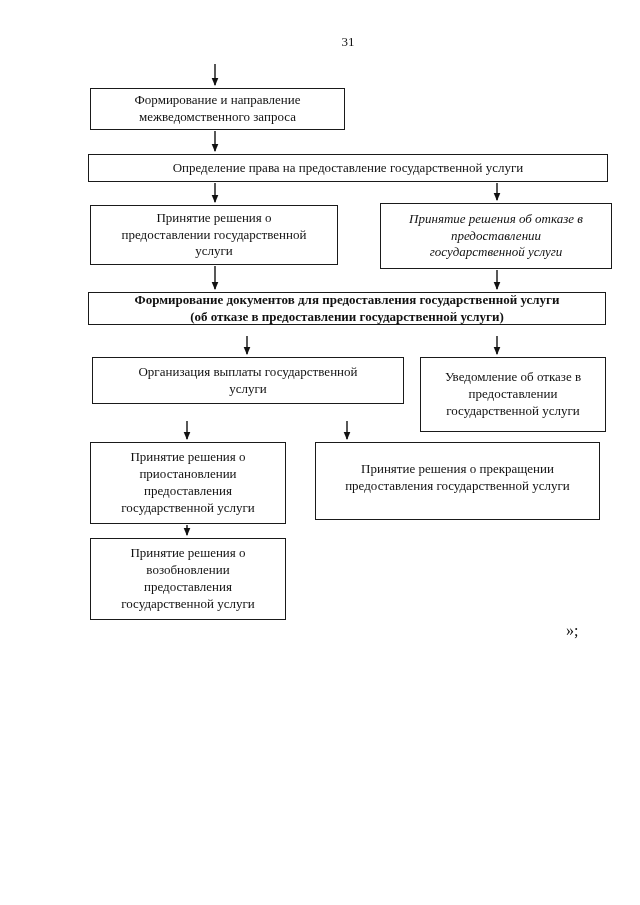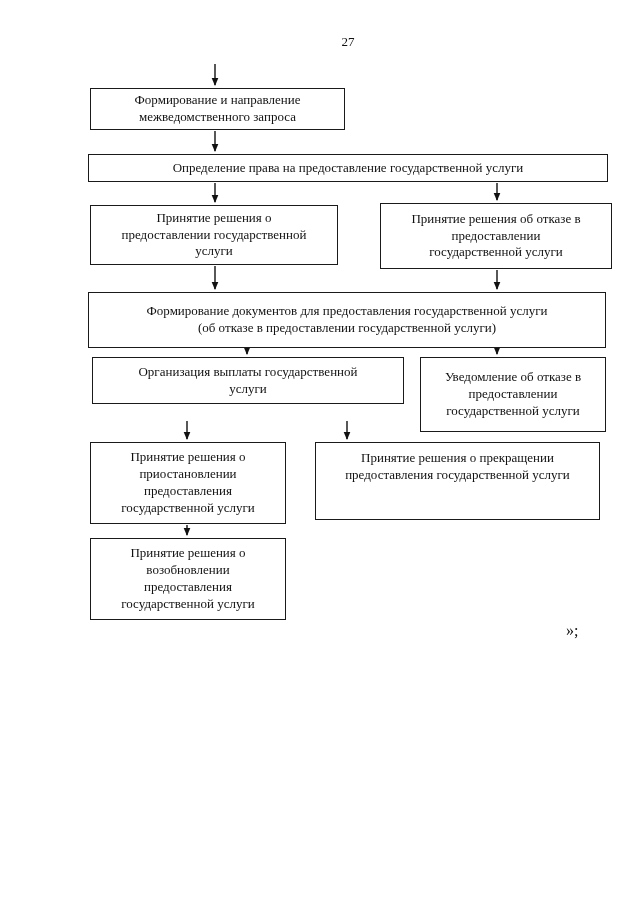--- a/index.html
+++ b/index.html
@@ -33,44 +33,44 @@
     background: #ffffff;
     display: flex;
     align-items: center;
     justify-content: center;
     text-align: center;
     font-size: 13px;
     line-height: 1.3;
     white-space: pre-line;
     padding: 2px 6px;
   }
-  .node.top-aligned { align-items: flex-start; padding-top: 7px; }
+  .node.top-aligned { align-items: flex-start; padding-top: 18px; }
   .b1  { left: 90px;  top: 88px;  width: 255px; height: 42px; }
   .b2  { left: 88px;  top: 154px; width: 520px; height: 28px; }
   .b3  { left: 90px;  top: 205px; width: 248px; height: 60px; }
-  .b4  { left: 380px; top: 203px; width: 232px; height: 66px; }
-  .b5  { left: 88px;  top: 292px; width: 518px; height: 56px; }
+  .b4  { left: 380px; top: 203px; width: 232px; height: 66px; font-style: italic; }
+  .b5  { left: 88px;  top: 292px; width: 518px; height: 33px; font-weight: bold; }
   .b6  { left: 92px;  top: 357px; width: 312px; height: 47px; }
   .b7  { left: 420px; top: 357px; width: 186px; height: 75px; }
   .b8  { left: 90px;  top: 442px; width: 196px; height: 82px; }
   .b9  { left: 315px; top: 442px; width: 285px; height: 78px; }
   .b10 { left: 90px;  top: 538px; width: 196px; height: 82px; }
   .closing-mark {
     position: absolute;
     left: 566px;
     top: 622px;
     font-size: 16px;
   }
 </style>
 </head>
 <body>
 
 <div class="canvas">
 
-  <div class="page-number">27</div>
+  <div class="page-number">31</div>
 
   <svg class="arrows" width="640" height="905">
     <defs>
       <marker id="ah" markerWidth="9" markerHeight="8" refX="7.5" refY="3.5" orient="auto" markerUnits="userSpaceOnUse">
         <path d="M0,0 L8.5,3.5 L0,7 z" fill="#111111"></path>
       </marker>
     </defs>
     <line x1="215" y1="64" x2="215" y2="85" stroke="#111" stroke-width="1.4" marker-end="url(#ah)"></line>
     <line x1="215" y1="131" x2="215" y2="151" stroke="#111" stroke-width="1.4" marker-end="url(#ah)"></line>
     <line x1="215" y1="183" x2="215" y2="202" stroke="#111" stroke-width="1.4" marker-end="url(#ah)"></line>

